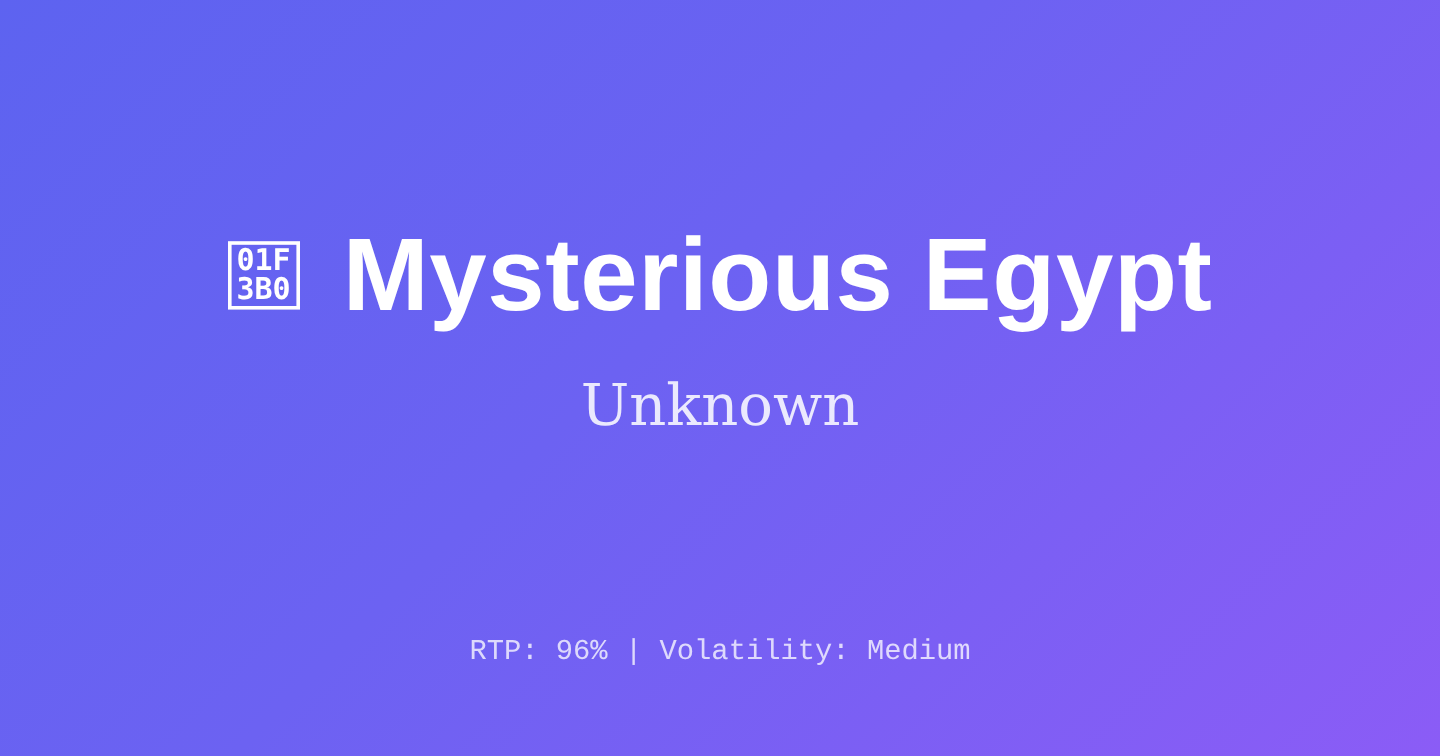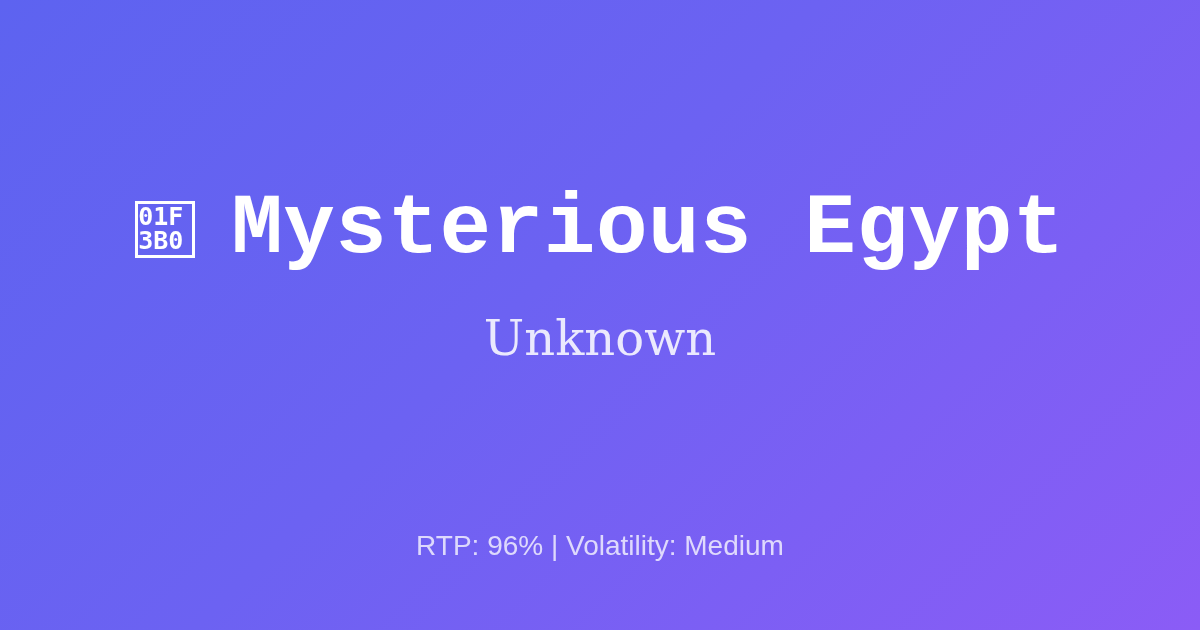--- a/index.html
+++ b/index.html
@@ -47,21 +47,21 @@
     align-items: center;
     justify-content: center;
     width: 100%;
     white-space: nowrap;
   }
 
   
   .tofu-glyph {
     display: inline-flex;
     flex-direction: column;
-    align-items: flex-start;
+    align-items: center;
     justify-content: center;
     box-sizing: border-box;
     width: 60px;
     height: 57px;
     border: 3px solid #ffffff;
     margin-right: 36px;
     flex: 0 0 auto;
     font-family: "DejaVu Sans Mono", "Liberation Mono", monospace;
     font-weight: 700;
     font-size: 25px;
@@ -69,21 +69,21 @@
     letter-spacing: 0px;
     color: #ffffff;
   }
 
   .tofu-row {
     display: block;
     height: 24px;
   }
 
   .title-text {
-    font-family: Liberation Mono, monospace;
+    font-family: Liberation Sans, sans-serif;
     font-weight: 700;
     font-size: 86px;
     line-height: 1.05;
     color: #ffffff;
     letter-spacing: 0.5px;
   }
 
   .subtitle-text {
     margin-top: 36px;
     font-family: "DejaVu Serif", "Liberation Serif", serif;
@@ -92,23 +92,23 @@
     line-height: 1.2;
     color: rgba(255, 255, 255, 0.86);
     text-align: center;
   }
 
   .meta-text {
     position: absolute;
     left: 0;
     right: 0;
     top: 528px;
-    font-family: Liberation Sans, sans-serif;
+    font-family: Liberation Mono, monospace;
     font-weight: 400;
-    font-size: 28px;
+    font-size: 24px;
     line-height: 1.3;
     color: rgba(255, 255, 255, 0.76);
     text-align: center;
   }
 </style>
 </head>
 <body>
 
 <div class="og-card">
 

